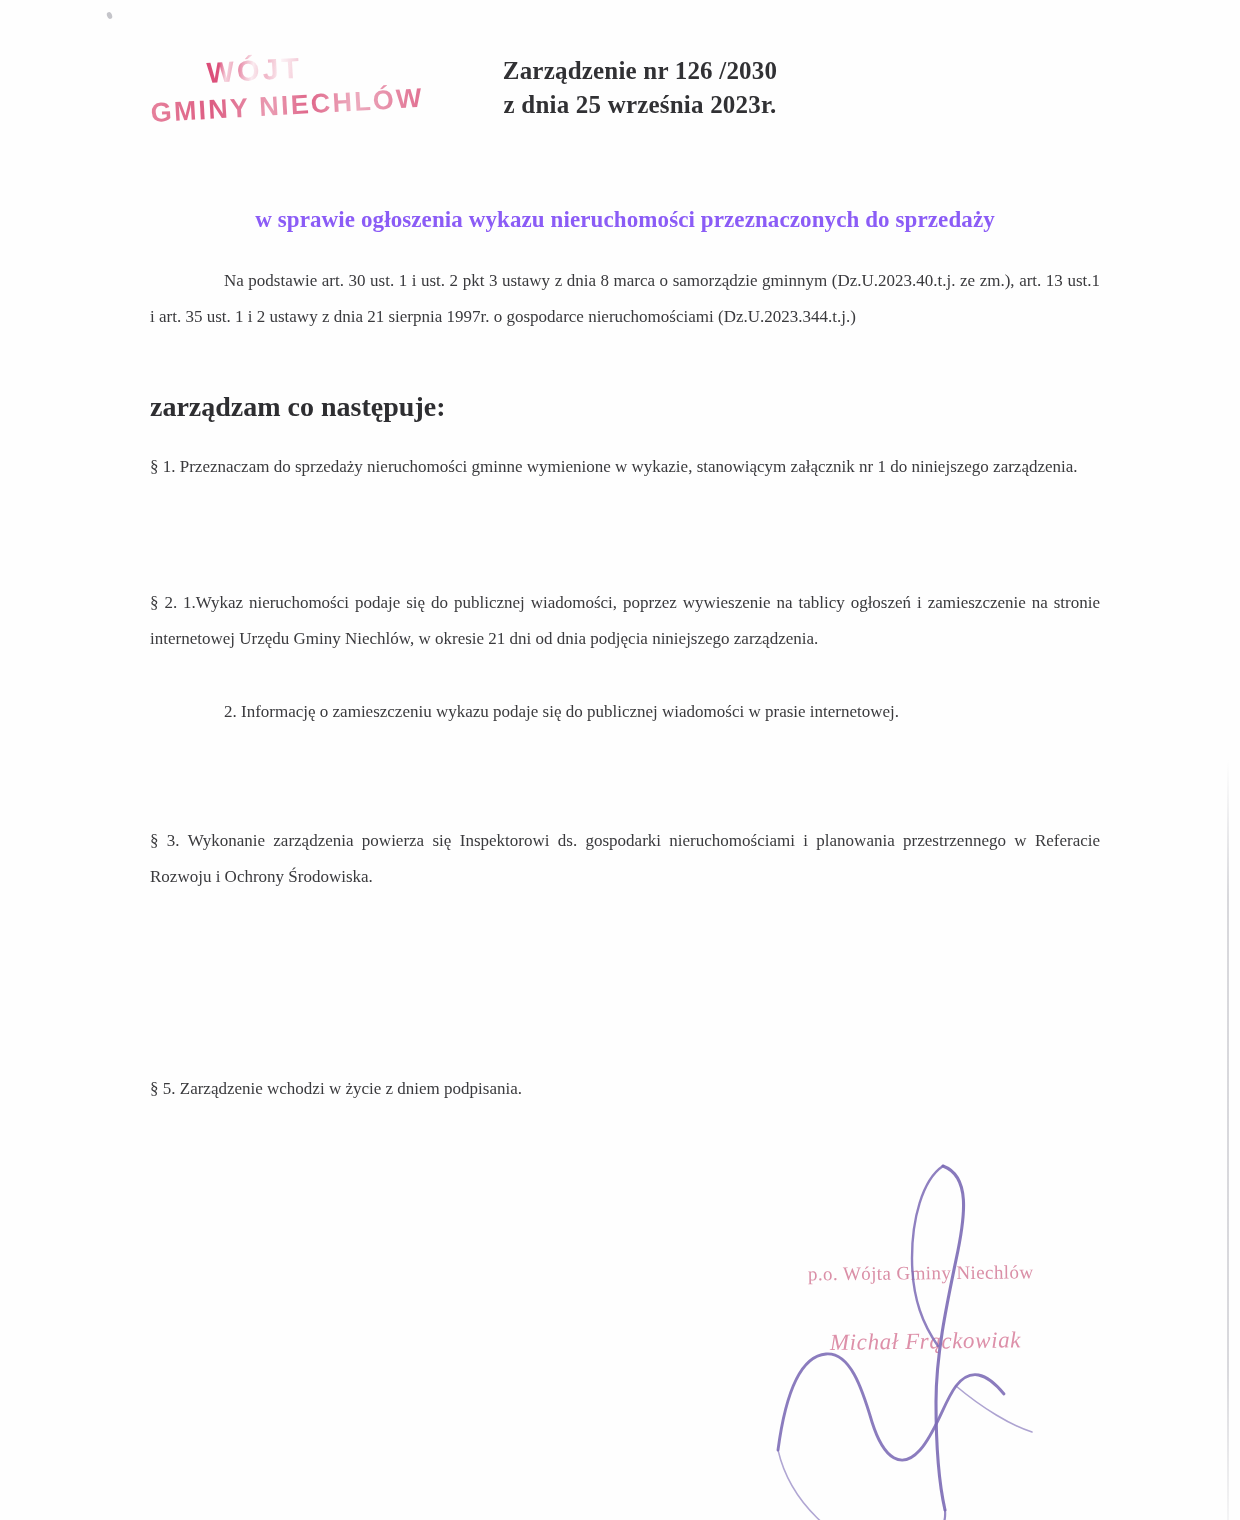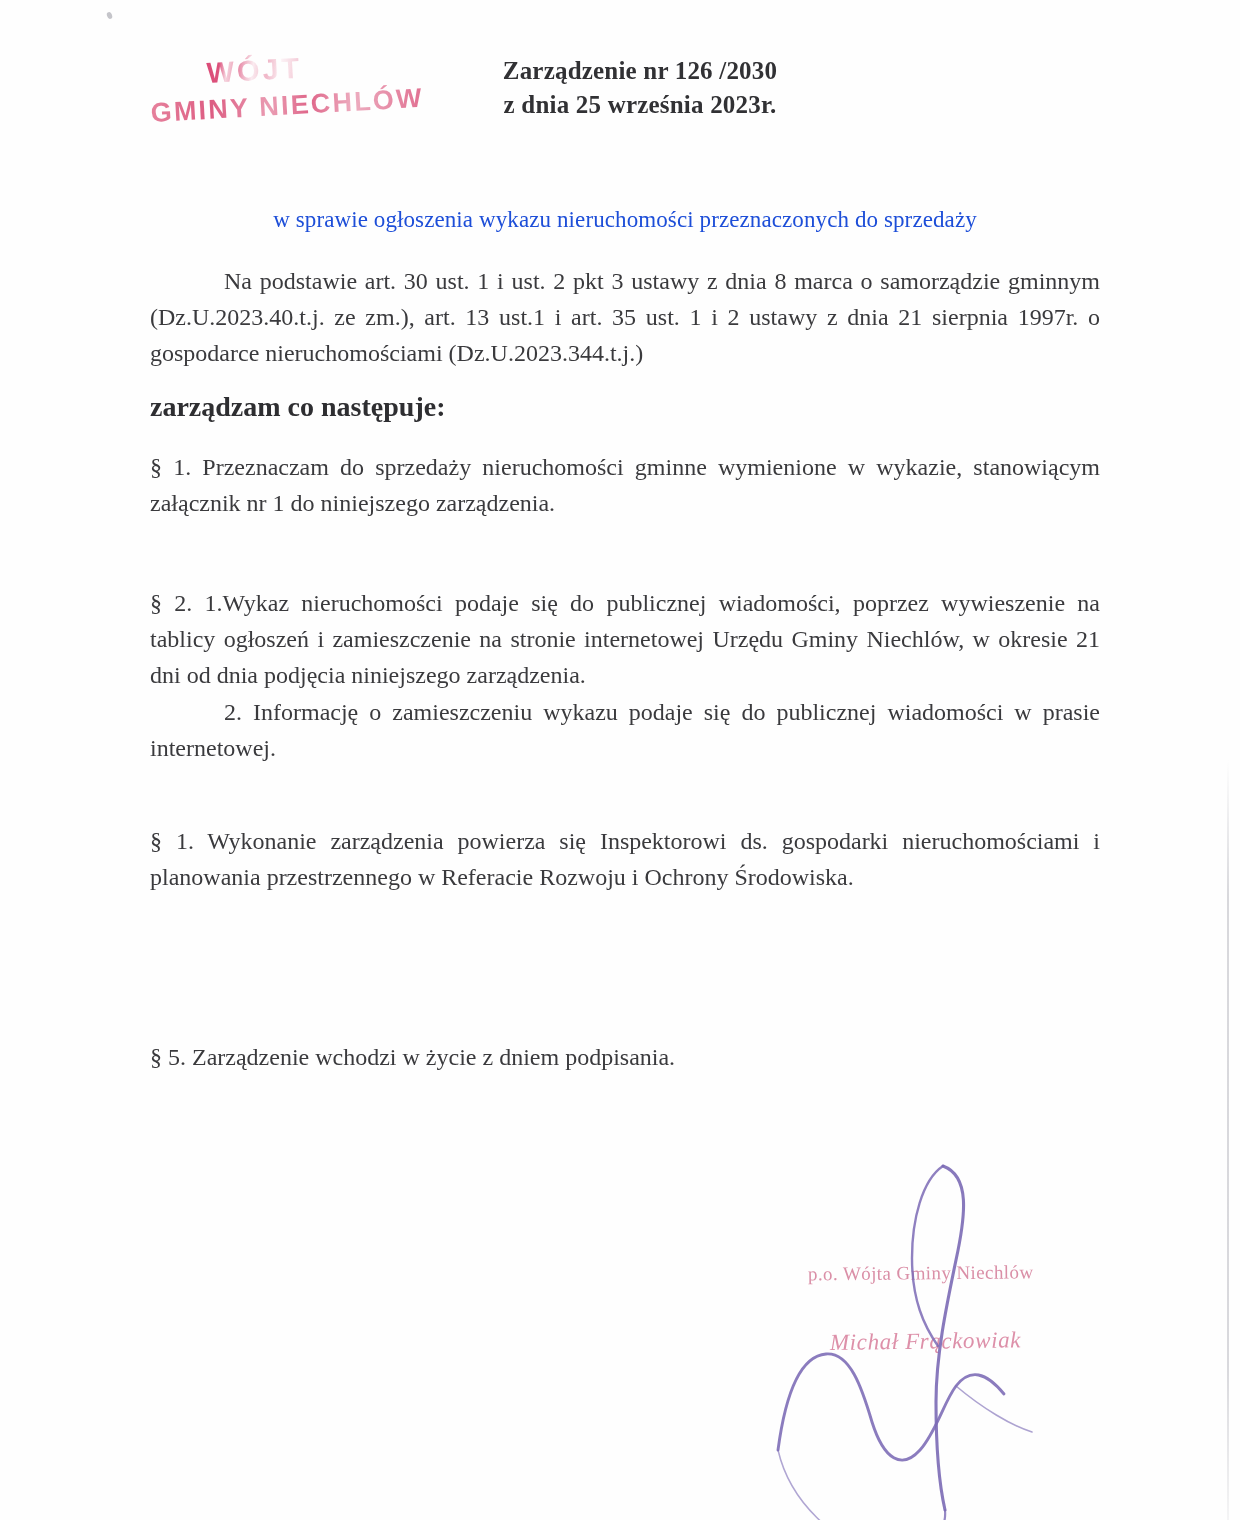--- a/index.html
+++ b/index.html
@@ -108,31 +108,31 @@
   }
   .title-block div { white-space: nowrap; }
 
   
   .subject {
     position: absolute;
     left: 150px;
     top: 207px;
     width: 950px;
     text-align: center;
-    font-weight: 400;
+    font-weight: 700;
     font-size: 23px;
     letter-spacing: 0.1px;
-    color: #1d4ed8;
+    color: #8b5cf6;
   }
 
   .para {
     position: absolute;
     left: 150px;
     width: 950px;
-    font-size: 24px;
+    font-size: 17px;
     line-height: 36px;
     text-align: justify;
     text-justify: inter-word;
     color: #3a3a3d;
   }
   .para.no-justify { text-align: left; }
   .indent { display: inline-block; width: 74px; }
 
   .basis      { top: 263px; }
   .enacts {
@@ -143,21 +143,21 @@
     text-align: left;
     font-weight: 700;
     font-size: 28px;
     color: #2e2e31;
   }
   .par1  { top: 449px; }
   .par2a { top: 585px; }
   .par2b { top: 694px; }
   .par3  { top: 823px; }
   .par4  { top: 955px; }
-  .par5  { top: 1039px; }
+  .par5  { top: 1071px; }
 
   
   .sig-wrap {
     position: absolute;
     left: 760px;
     top: 1150px;
     width: 400px;
     height: 370px;
   }
   .sig-stamp {
@@ -215,21 +215,21 @@
 
   <div class="subject">w sprawie ogłoszenia wykazu nieruchomości przeznaczonych do sprzedaży</div>
 
   <div class="para basis"><span class="indent"></span><span>Na podstawie art. 30 ust. 1 i ust. 2 pkt 3 ustawy z dnia 8 marca o samorządzie gminnym (Dz.U.2023.40.t.j. ze zm.), art. 13 ust.1 i art. 35 ust. 1 i 2 ustawy z dnia 21 sierpnia 1997r. o gospodarce nieruchomościami (Dz.U.2023.344.t.j.)</span></div>
 
   <div class="enacts">zarządzam co następuje:</div>
 
   <div class="para par1">§ 1. Przeznaczam do sprzedaży nieruchomości gminne wymienione w wykazie, stanowiącym załącznik nr 1  do niniejszego zarządzenia.</div>
   <div class="para par2a">§ 2. 1.Wykaz nieruchomości podaje się do publicznej wiadomości, poprzez wywieszenie na tablicy ogłoszeń i zamieszczenie na stronie internetowej Urzędu Gminy Niechlów, w okresie 21 dni od dnia podjęcia niniejszego zarządzenia.</div>
   <div class="para par2b"><span class="indent"></span><span>2. Informację o zamieszczeniu wykazu podaje się do publicznej wiadomości w prasie internetowej.</span></div>
-  <div class="para par3">§ 1. Wykonanie zarządzenia powierza się Inspektorowi ds. gospodarki nieruchomościami i planowania przestrzennego w Referacie Rozwoju i Ochrony Środowiska.</div>
+  <div class="para par3">§ 3. Wykonanie zarządzenia powierza się Inspektorowi ds. gospodarki nieruchomościami i planowania przestrzennego w Referacie Rozwoju i Ochrony Środowiska.</div>
   <div class="para par5 no-justify">§ 5. Zarządzenie wchodzi w życie z dniem podpisania.</div>
 
   <div class="sig-wrap">
 
     <div class="sig-stamp">
       <div class="sig-role">p.o. Wójta Gminy Niechlów</div>
       <div class="sig-name">Michał Frąckowiak</div>
     </div>
 
     <svg class="sig-ink" viewBox="0 0 400 370">

